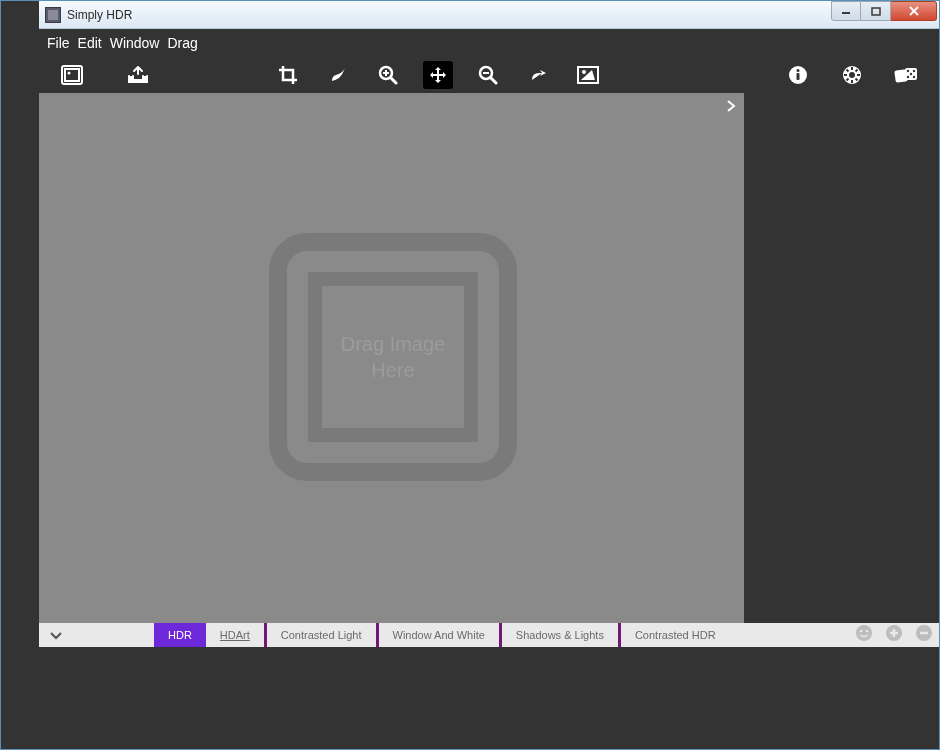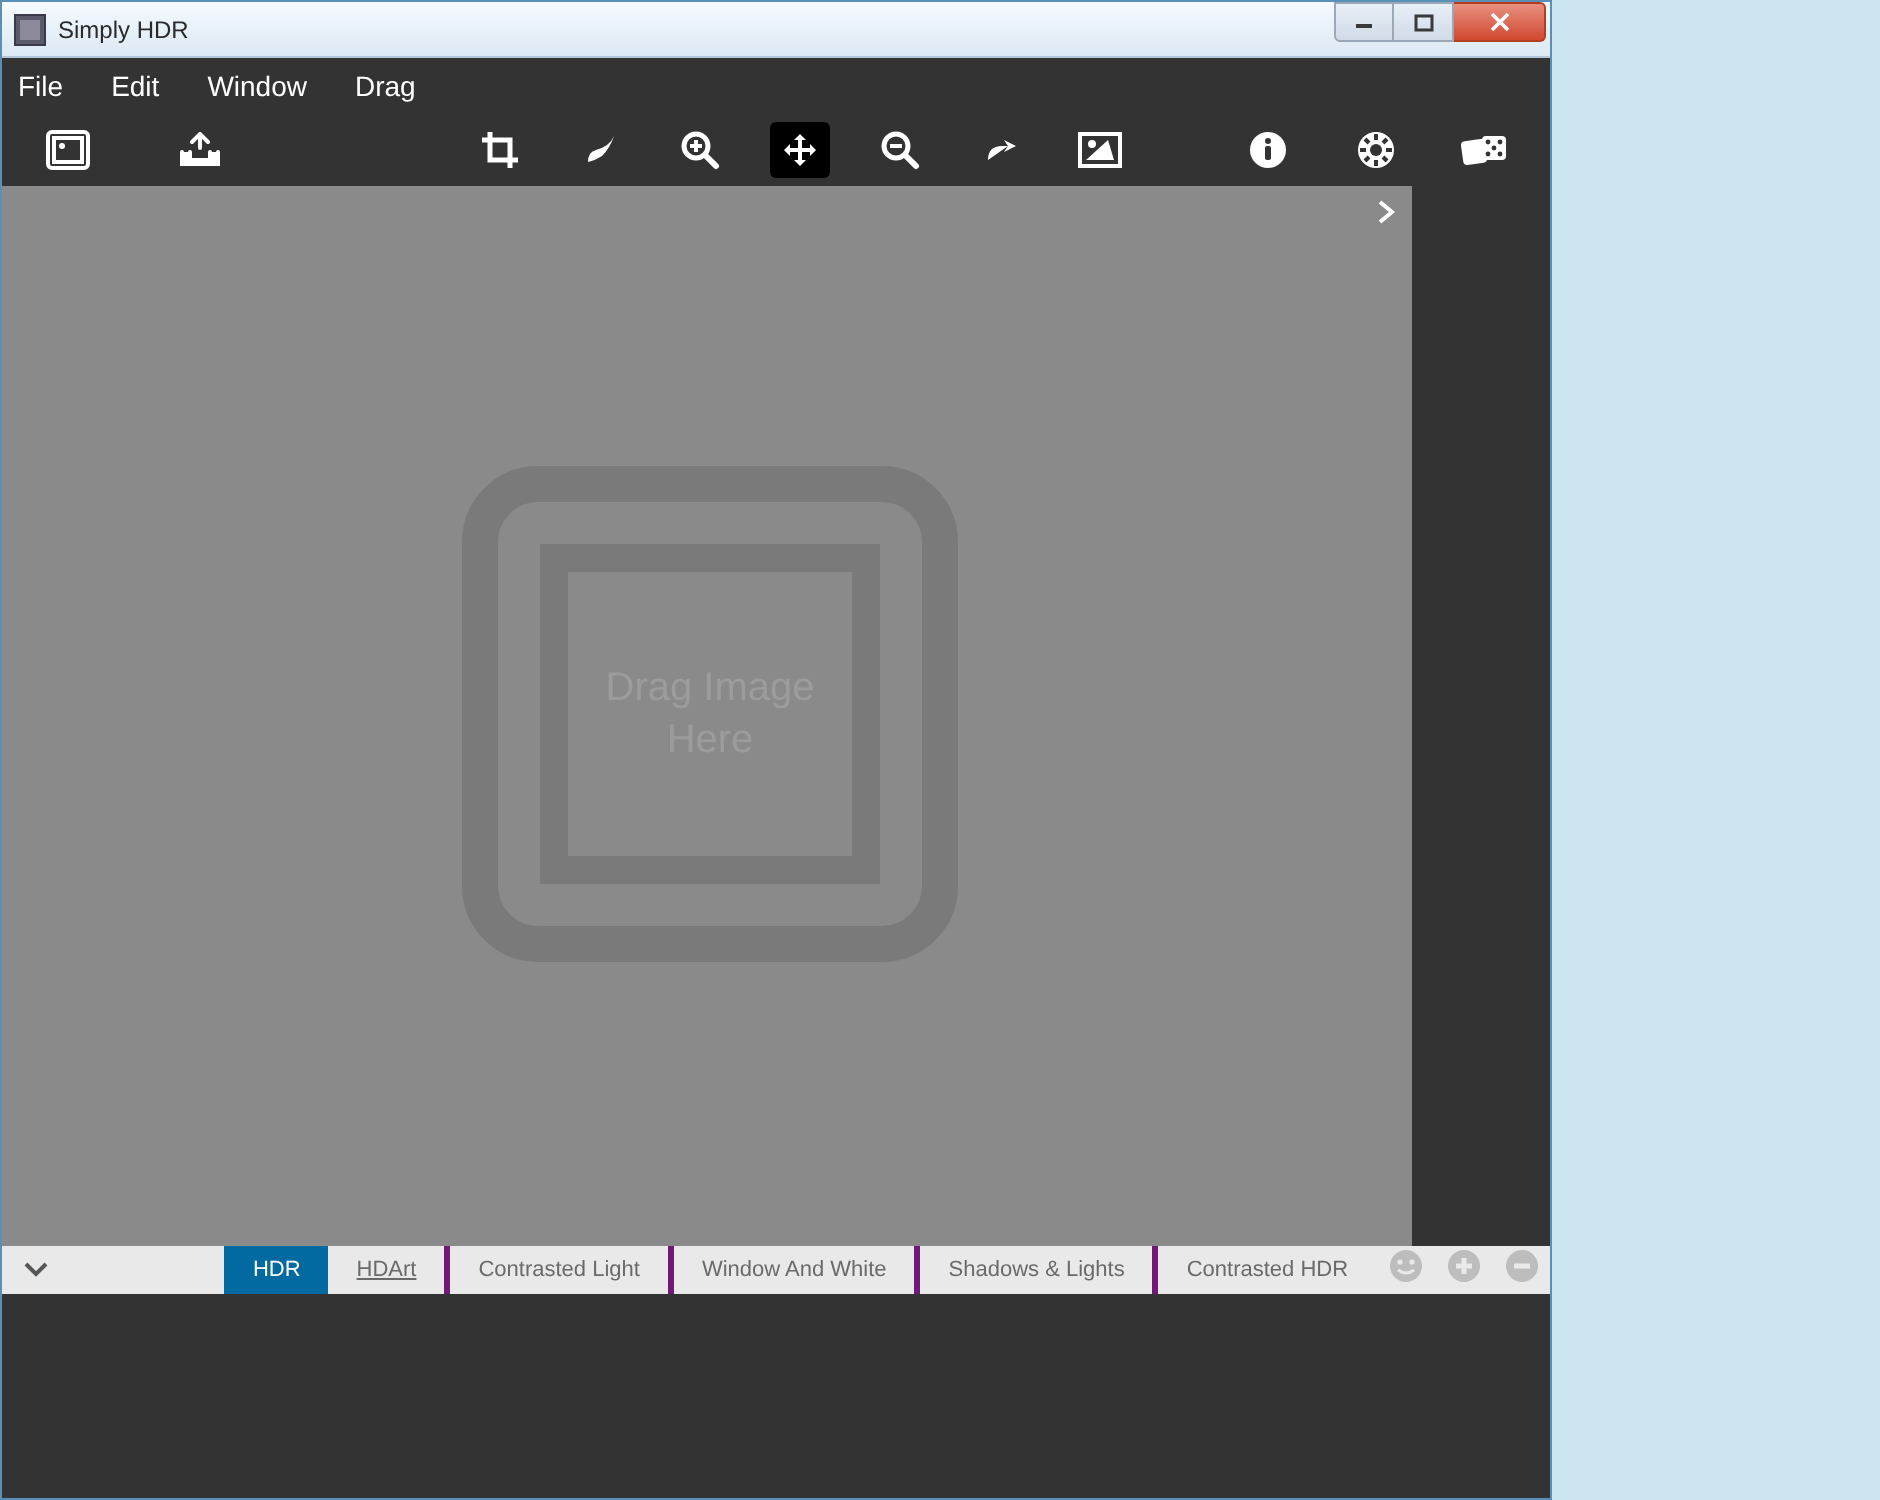--- a/index.html
+++ b/index.html
@@ -4,26 +4,27 @@
   <style>
     * { margin: 0; padding: 0; box-sizing: border-box; }
     body {
       font-family: "Segoe UI", Arial, sans-serif;
       background: #cce5f0;
       width: 940px;
       height: 750px;
       overflow: hidden;
     }
     .window {
-      width: 776px;
+      width: 940px;
       height: 750px;
       border: 1px solid #5a8fb8;
       display: flex;
       flex-direction: column;
       background: #333333;
+      padding-left: 38px;
     }
     .titlebar {
       height: 28px;
       background: linear-gradient(#f5fafe, #dce8f4);
       border-bottom: 1px solid #b0c5d8;
       display: flex;
       align-items: center;
       padding-left: 6px;
     }
     .titlebar-icon {
@@ -73,21 +74,21 @@
       border-top-right-radius: 3px;
       border-bottom-right-radius: 3px;
     }
     .win-btn.min { border-bottom-left-radius: 3px; }
     .menubar {
       height: 28px;
       background: #333333;
       display: flex;
       align-items: center;
       padding: 0 8px;
-      gap: 24px;
+      gap: 8px;
     }
     .menu-item {
       color: #ffffff;
       font-size: 14px;
       cursor: pointer;
     }
     .toolbar {
       height: 36px;
       background: #333333;
       display: flex;
@@ -193,21 +194,21 @@
       display: flex;
       align-items: center;
       justify-content: center;
       font-size: 11px;
       color: #6a6a6a;
       border-left: 3px solid #701a75;
       cursor: pointer;
       white-space: nowrap;
     }
     .filter-tab.active {
-      background: #0369a1;
+      background: #6d28d9;
       color: #ffffff;
       border-left: none;
       justify-content: flex-end;
     }
     .filter-tab.active + .filter-tab { border-left: none; text-decoration: underline; }
     .filter-spacer { flex: 1; }
     .filter-icon-btn {
       width: 30px;
       height: 24px;
       display: flex;

